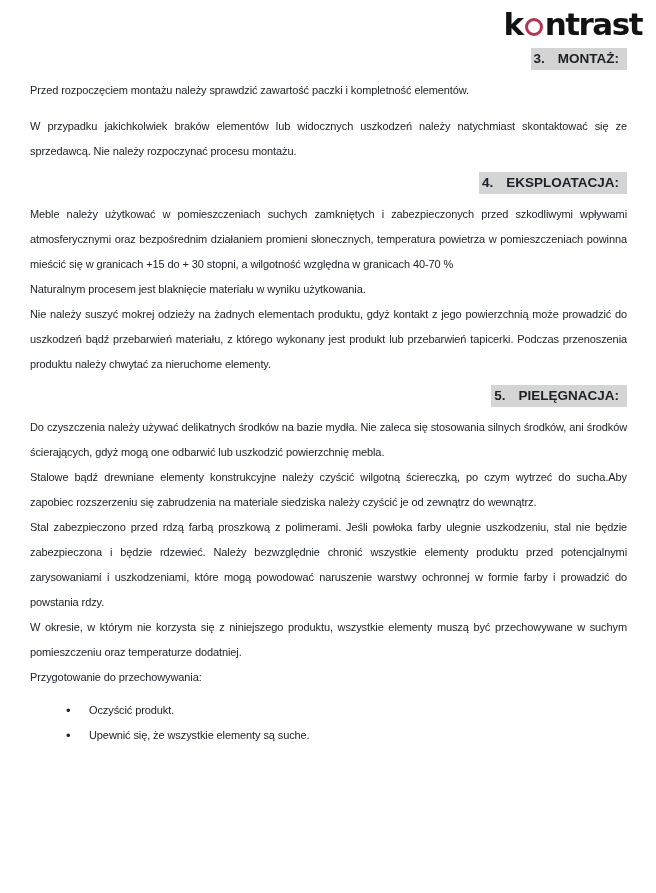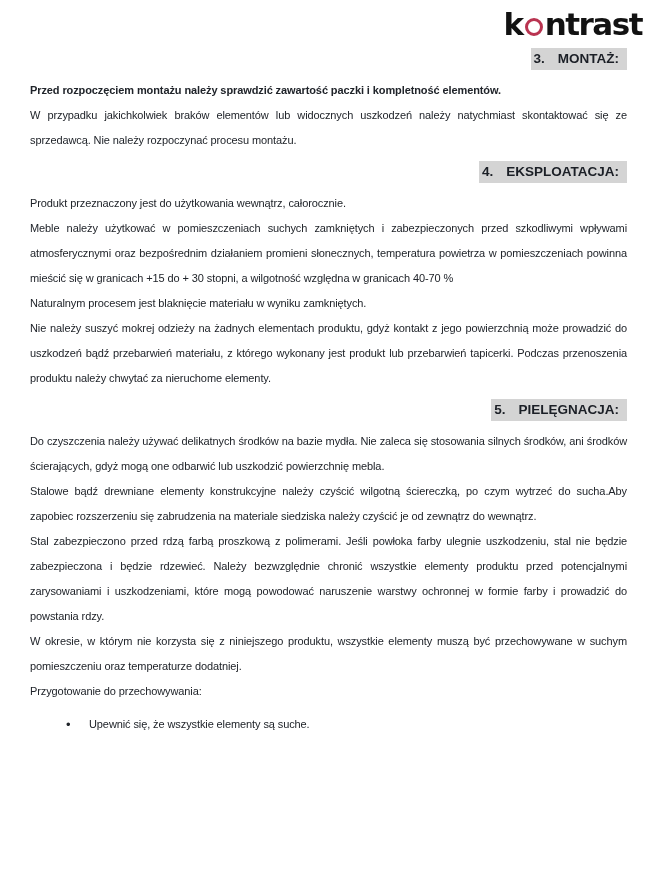--- a/index.html
+++ b/index.html
@@ -56,22 +56,22 @@
   
   p.body {
     margin:0;
     font-size:11px;
     line-height:25px;
     letter-spacing:-0.1px;
     text-align:justify;
     text-align-last:left;
   }
   p.intro {
-    font-weight:bold;
-    margin-bottom:0;
+    font-weight:normal;
+    margin-bottom:11px;
   }
 
   
   ul.bullets {
     list-style:none;
     margin:8px 0 8px 0;
     padding:0 0 0 36px;
   }
   ul.bullets li {
     position:relative;
@@ -94,32 +94,32 @@
 
   <div class="logo"><span>k</span><span class="ring"></span><span>ntrast</span></div>
 
   <h2 class="heading"><span class="hl"><span class="num">3.</span><span>MONTAŻ:</span></span></h2>
 
   <p class="body intro">Przed rozpoczęciem montażu należy sprawdzić zawartość paczki i kompletność elementów.</p>
   <p class="body">W przypadku jakichkolwiek braków elementów lub widocznych uszkodzeń należy natychmiast skontaktować się ze sprzedawcą. Nie należy rozpoczynać procesu montażu.</p>
 
   <h2 class="heading"><span class="hl"><span class="num">4.</span><span>EKSPLOATACJA:</span></span></h2>
 
-  <p class="body">Produkt przeznaczony jest do użytkowania wewnątrz, całorocznie.</p>
   <p class="body">Meble należy użytkować w pomieszczeniach suchych zamkniętych i zabezpieczonych przed szkodliwymi wpływami atmosferycznymi oraz bezpośrednim działaniem promieni słonecznych, temperatura powietrza w pomieszczeniach powinna mieścić się w granicach +15 do + 30 stopni, a wilgotność względna w granicach 40-70 %</p>
-  <p class="body">Naturalnym procesem jest blaknięcie materiału w wyniku zamkniętych.</p>
+  <p class="body">Naturalnym procesem jest blaknięcie materiału w wyniku użytkowania.</p>
   <p class="body">Nie należy suszyć mokrej odzieży na żadnych elementach produktu, gdyż kontakt z jego powierzchnią może prowadzić do uszkodzeń bądź przebarwień materiału, z którego wykonany jest produkt lub przebarwień tapicerki. Podczas przenoszenia produktu należy chwytać za nieruchome elementy.</p>
 
   <h2 class="heading"><span class="hl"><span class="num">5.</span><span>PIELĘGNACJA:</span></span></h2>
 
   <p class="body">Do czyszczenia należy używać delikatnych środków na bazie mydła. Nie zaleca się stosowania silnych środków, ani środków ścierających, gdyż mogą one odbarwić lub uszkodzić powierzchnię mebla.</p>
   <p class="body">Stalowe bądź drewniane elementy konstrukcyjne należy czyścić wilgotną ściereczką, po czym wytrzeć do sucha.Aby zapobiec rozszerzeniu się zabrudzenia na materiale siedziska należy czyścić je od zewnątrz do wewnątrz.</p>
   <p class="body">Stal zabezpieczono przed rdzą farbą proszkową z polimerami. Jeśli powłoka farby ulegnie uszkodzeniu, stal nie będzie zabezpieczona i będzie rdzewieć. Należy bezwzględnie chronić wszystkie elementy produktu przed potencjalnymi zarysowaniami i uszkodzeniami, które mogą powodować naruszenie warstwy ochronnej w formie farby i prowadzić do powstania rdzy.</p>
 
 
   <p class="body">W okresie, w którym nie korzysta się z niniejszego produktu, wszystkie elementy muszą być przechowywane w suchym pomieszczeniu oraz temperaturze dodatniej.</p>
   <p class="body">Przygotowanie do przechowywania:</p>
 
   <ul class="bullets">
+    <li>Oczyścić produkt.</li>
     <li>Upewnić się, że wszystkie elementy są suche.</li>
   </ul>
 
 </div>
 
 </body></html>

